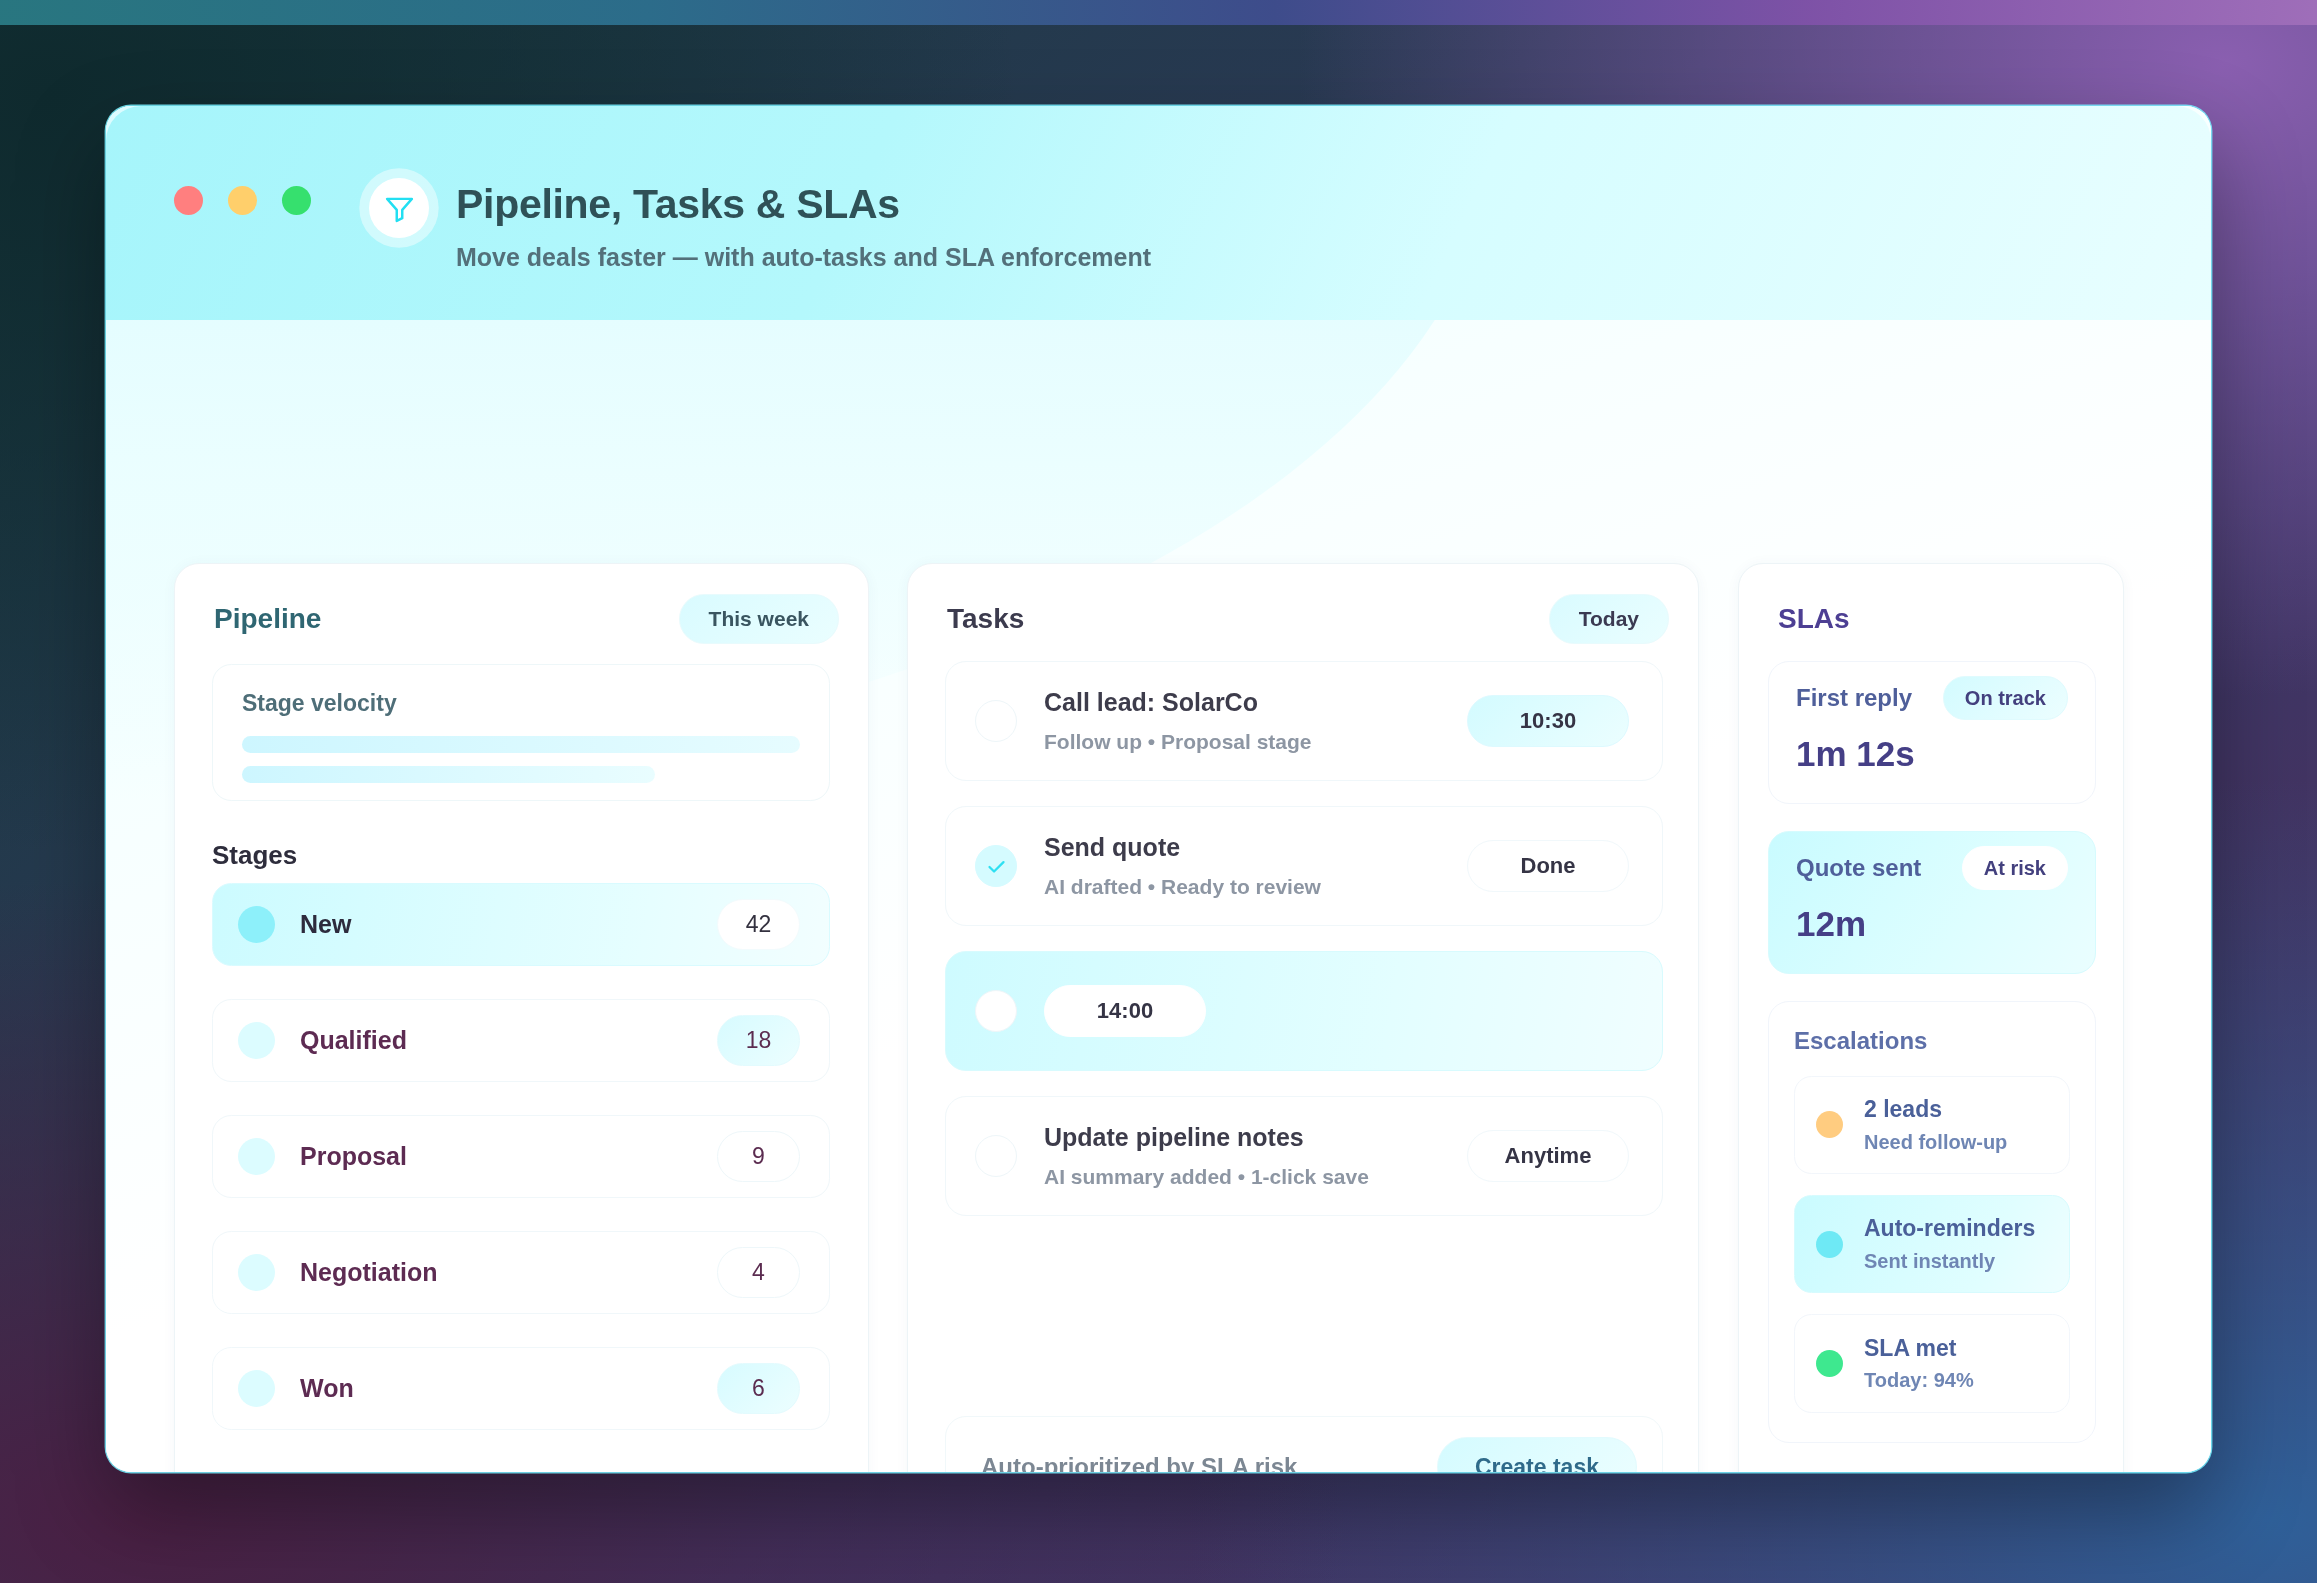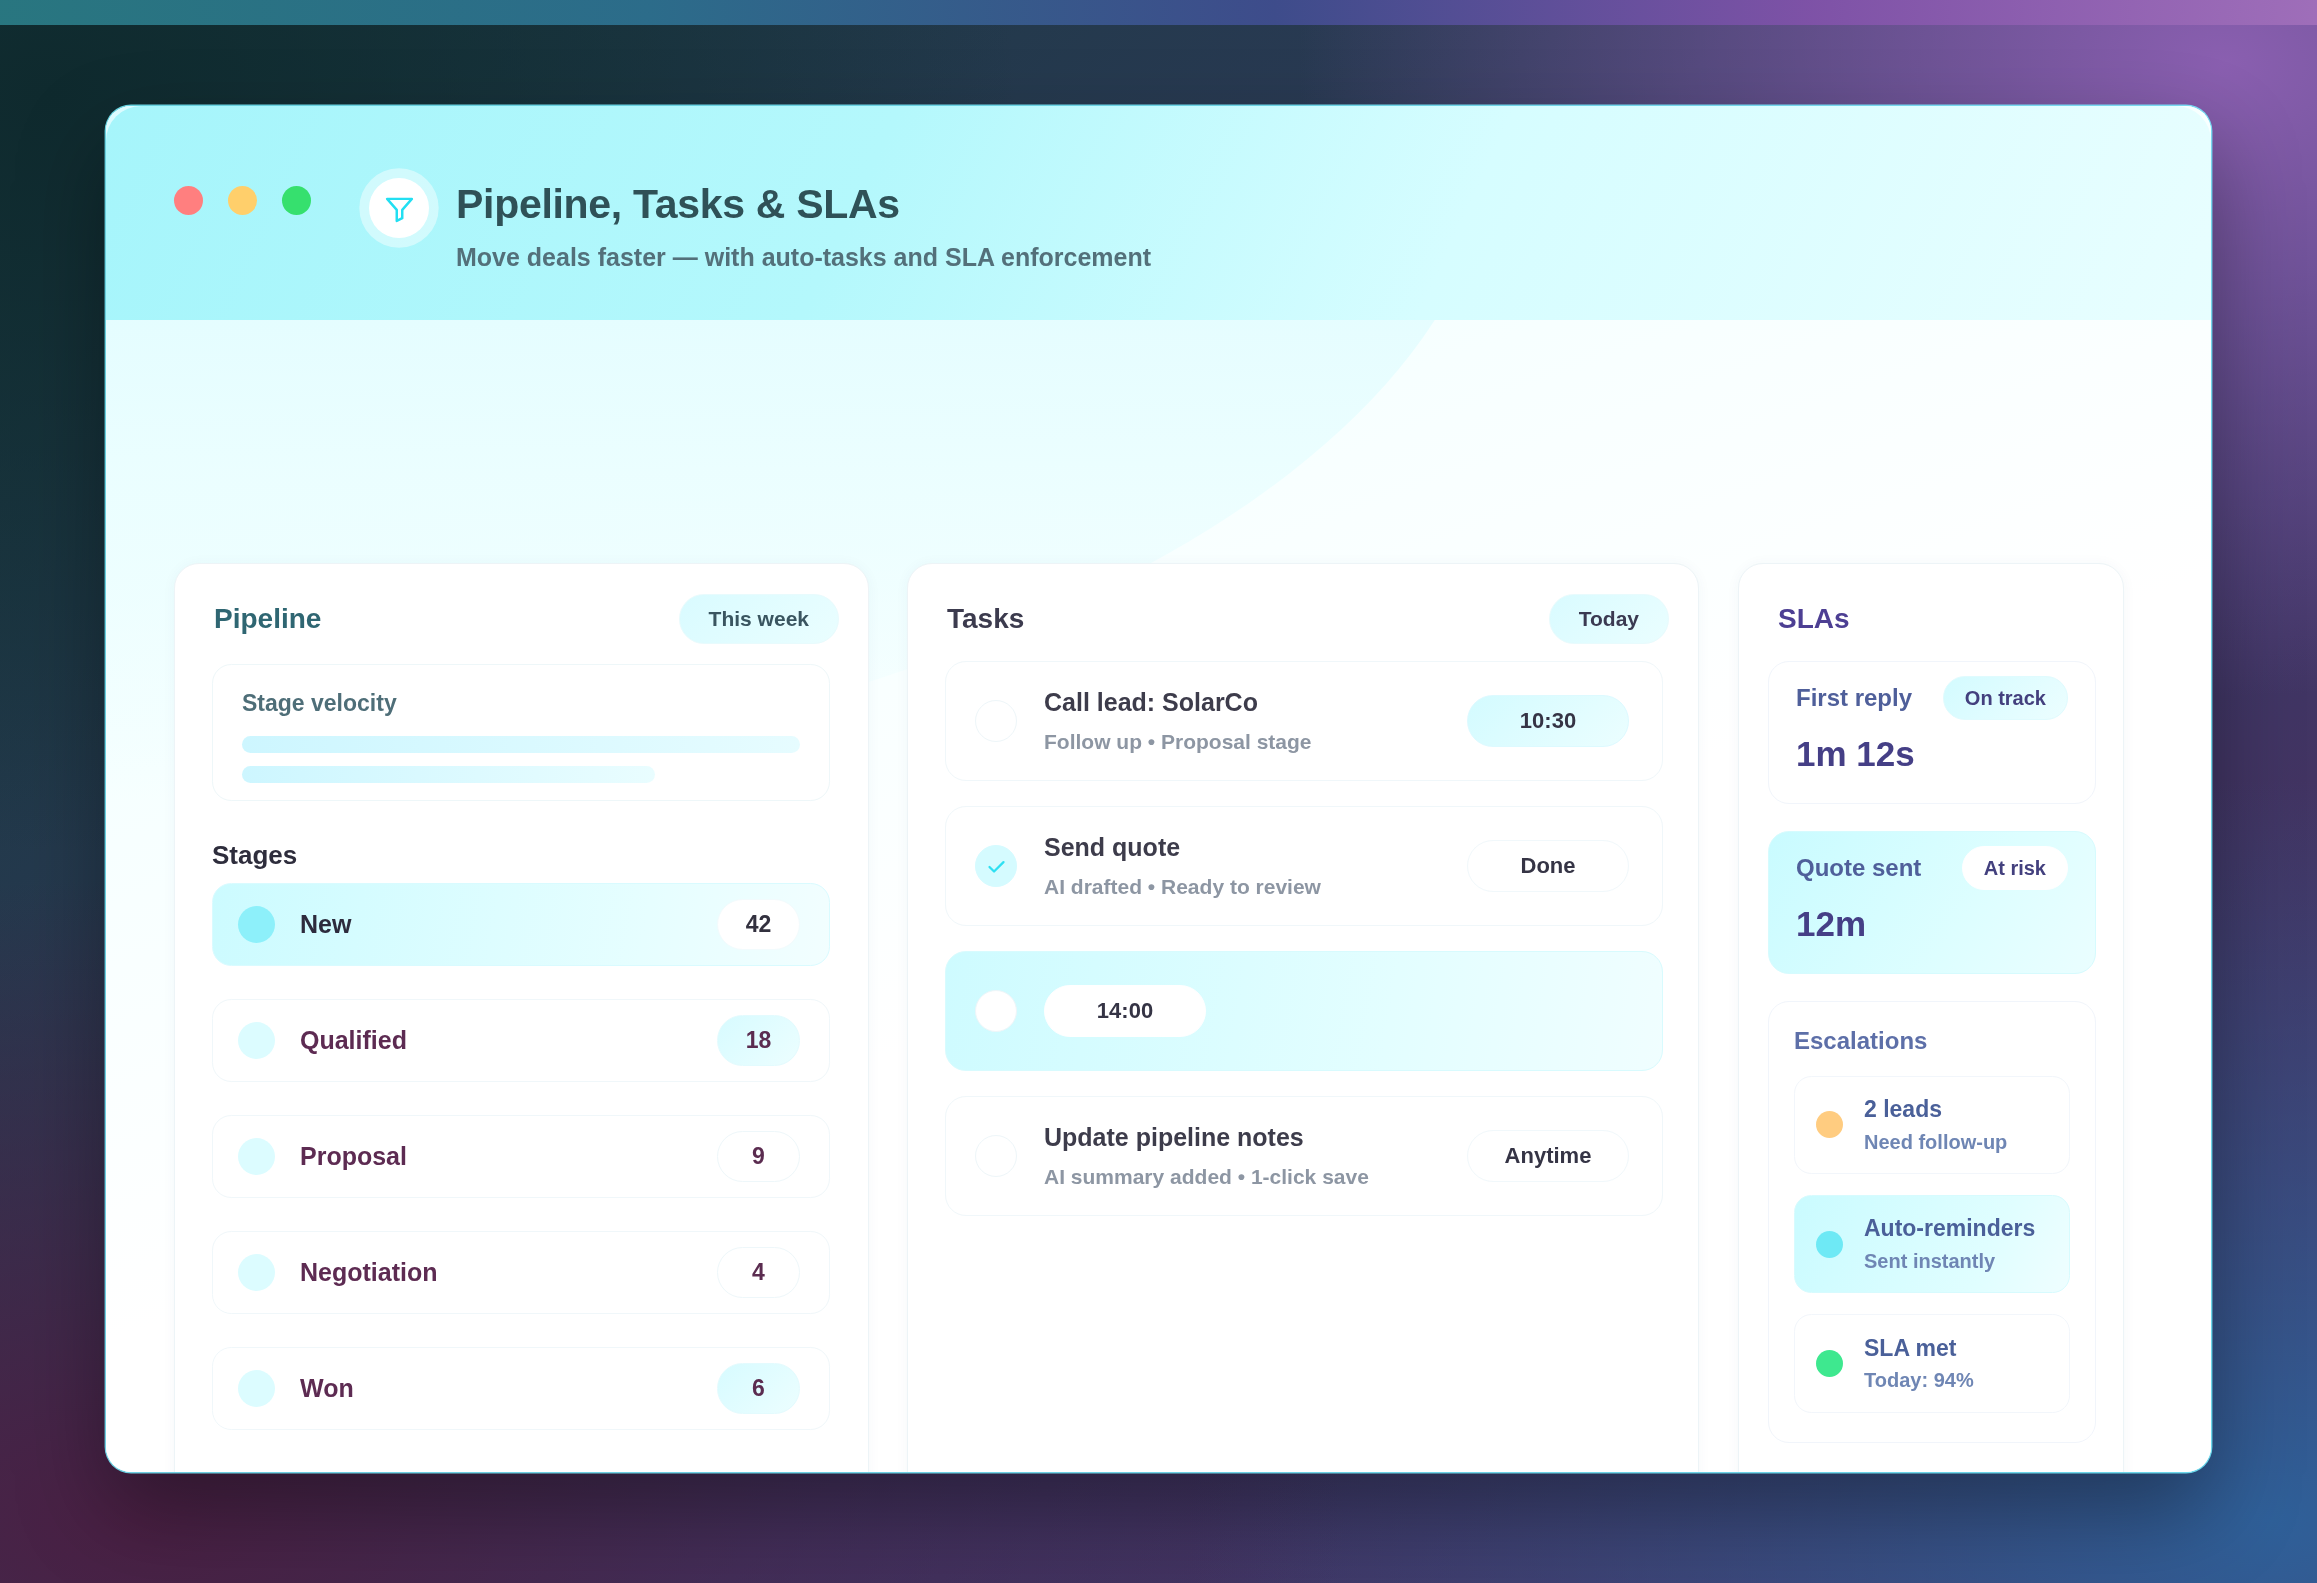--- a/index.html
+++ b/index.html
@@ -131,21 +131,21 @@
     background:linear-gradient(100deg,#ccfbff 0%, #e6feff 70%, #f2feff 100%);
     border-color:#d9fbff;
   }
   .stage-left { display:flex; align-items:center; gap:25px; }
   .stage-dot { width:37px; height:37px; border-radius:50%; background:#dcfcff; flex:0 0 auto; }
   .stage-row.active .stage-dot { background:#8df0fa; }
   .stage-name { font-size:25px; font-weight:700; color:#5d2b52; }
   .stage-row.active .stage-name { color:#2d2b3d; }
   .stage-count {
     min-width:83px; text-align:center; padding:10.6px 21px;
-    border-radius:965px; font-size:23px; font-weight:700; color:#5b2c50;
+    border-radius:965px; font-size:23px; font-weight:400; color:#5b2c50;
     border:1.4px solid #eef7fa; background:#ffffff;
   }
   .stage-count.tint { background:linear-gradient(135deg,#d7fbff 0%, #ecfeff 100%); border-color:#e3fbfe; }
   .stage-count.white { background:#ffffff; border-color:#f2fbfd; color:#33313f; }
 
   
   .tasklist { position:absolute; left:37px; top:97px; width:718px; }
   .task-row {
     position:relative;
     display:flex; align-items:center;
@@ -346,20 +346,24 @@
         <div class="task-row">
           <div class="task-check"></div>
           <div class="task-body">
             <div class="task-title">Update pipeline notes</div>
             <div class="task-sub">AI summary added • 1-click save</div>
           </div>
           <div class="task-time">Anytime</div>
         </div>
       </div>
 
+      <div class="task-footer">
+        <div class="task-footer-label">Auto-prioritized by SLA risk</div>
+        <div class="btn-create">Create task</div>
+      </div>
     </div>
 
     <div class="panel slas">
       <div class="panel-head">
         <div class="panel-title slas">SLAs</div>
       </div>
 
       <div class="sla-list">
         <div class="sla-card">
           <div class="sla-top">

